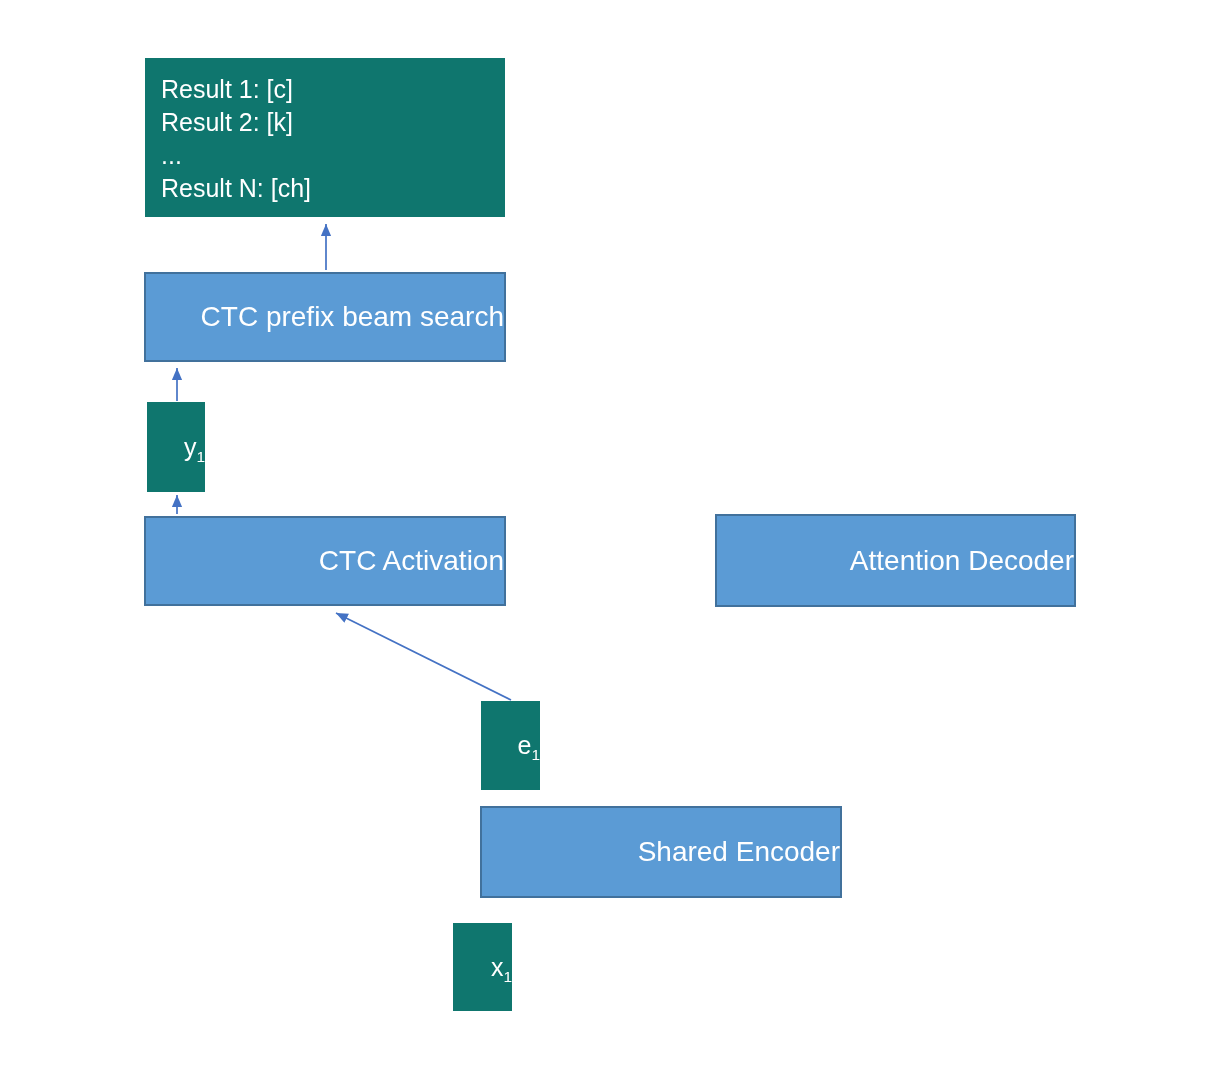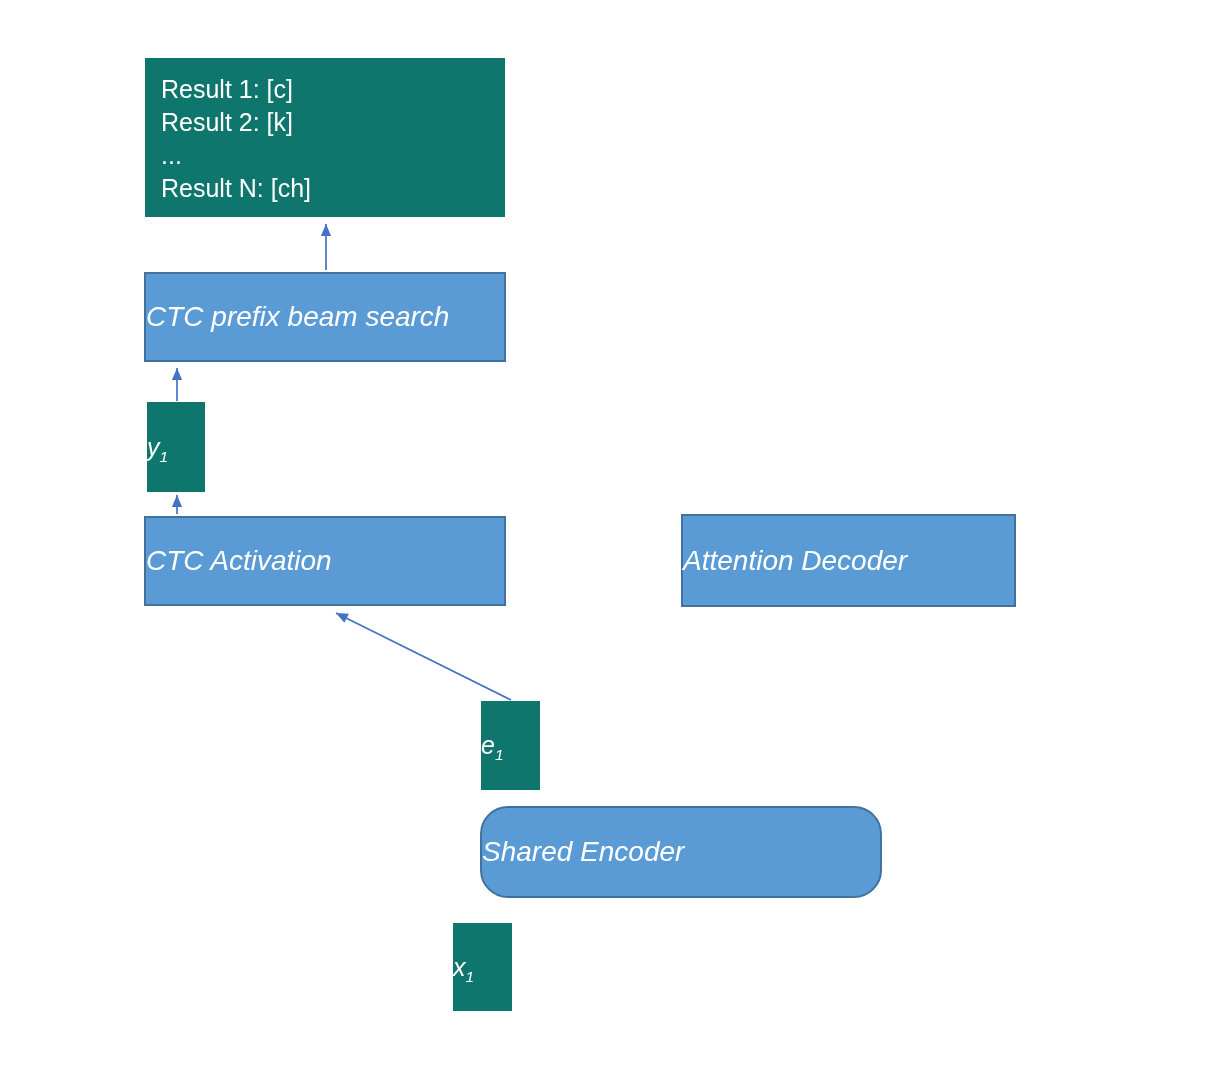--- a/index.html
+++ b/index.html
@@ -16,23 +16,22 @@
     overflow: hidden;
   }
   .box {
     position: absolute;
     box-sizing: border-box;
     color: #ffffff;
   }
   .box.centered {
     display: flex;
     align-items: center;
-    justify-content: flex-start;
+    justify-content: flex-end;
     text-align: center;
-    font-style: italic;
   }
   .blue-box {
     background: #5B9BD5;
     border: 2px solid #41719C;
     font-size: 28px;
   }
   .green-box {
     background: #0f766e;
     font-size: 25px;
   }
@@ -47,23 +46,23 @@
   }
   sub {
     font-size: 0.62em;
     line-height: 0;
   }
   
   #results       { left: 145px; top: 58px;  width: 360px; height: 159px; }
   #ctc-prefix    { left: 144px; top: 272px; width: 362px; height: 90px;  }
   #y1            { left: 147px; top: 402px; width: 58px;  height: 90px;  }
   #ctc-activation{ left: 144px; top: 516px; width: 362px; height: 90px;  }
-  #attention     { left: 681px; top: 514px; width: 335px; height: 93px;  }
+  #attention     { left: 715px; top: 514px; width: 361px; height: 93px;  }
   #e1            { left: 481px; top: 701px; width: 59px;  height: 89px;  }
-  #shared-enc    { left: 480px; top: 806px; width: 402px; height: 92px; border-radius: 28px;  }
+  #shared-enc    { left: 480px; top: 806px; width: 362px; height: 92px;  }
   #x1            { left: 453px; top: 923px; width: 59px;  height: 88px;  }
   .arrows-layer {
     position: absolute;
     left: 0; top: 0;
     width: 1227px;
     height: 1080px;
     pointer-events: none;
   }
 </style>
 </head>

